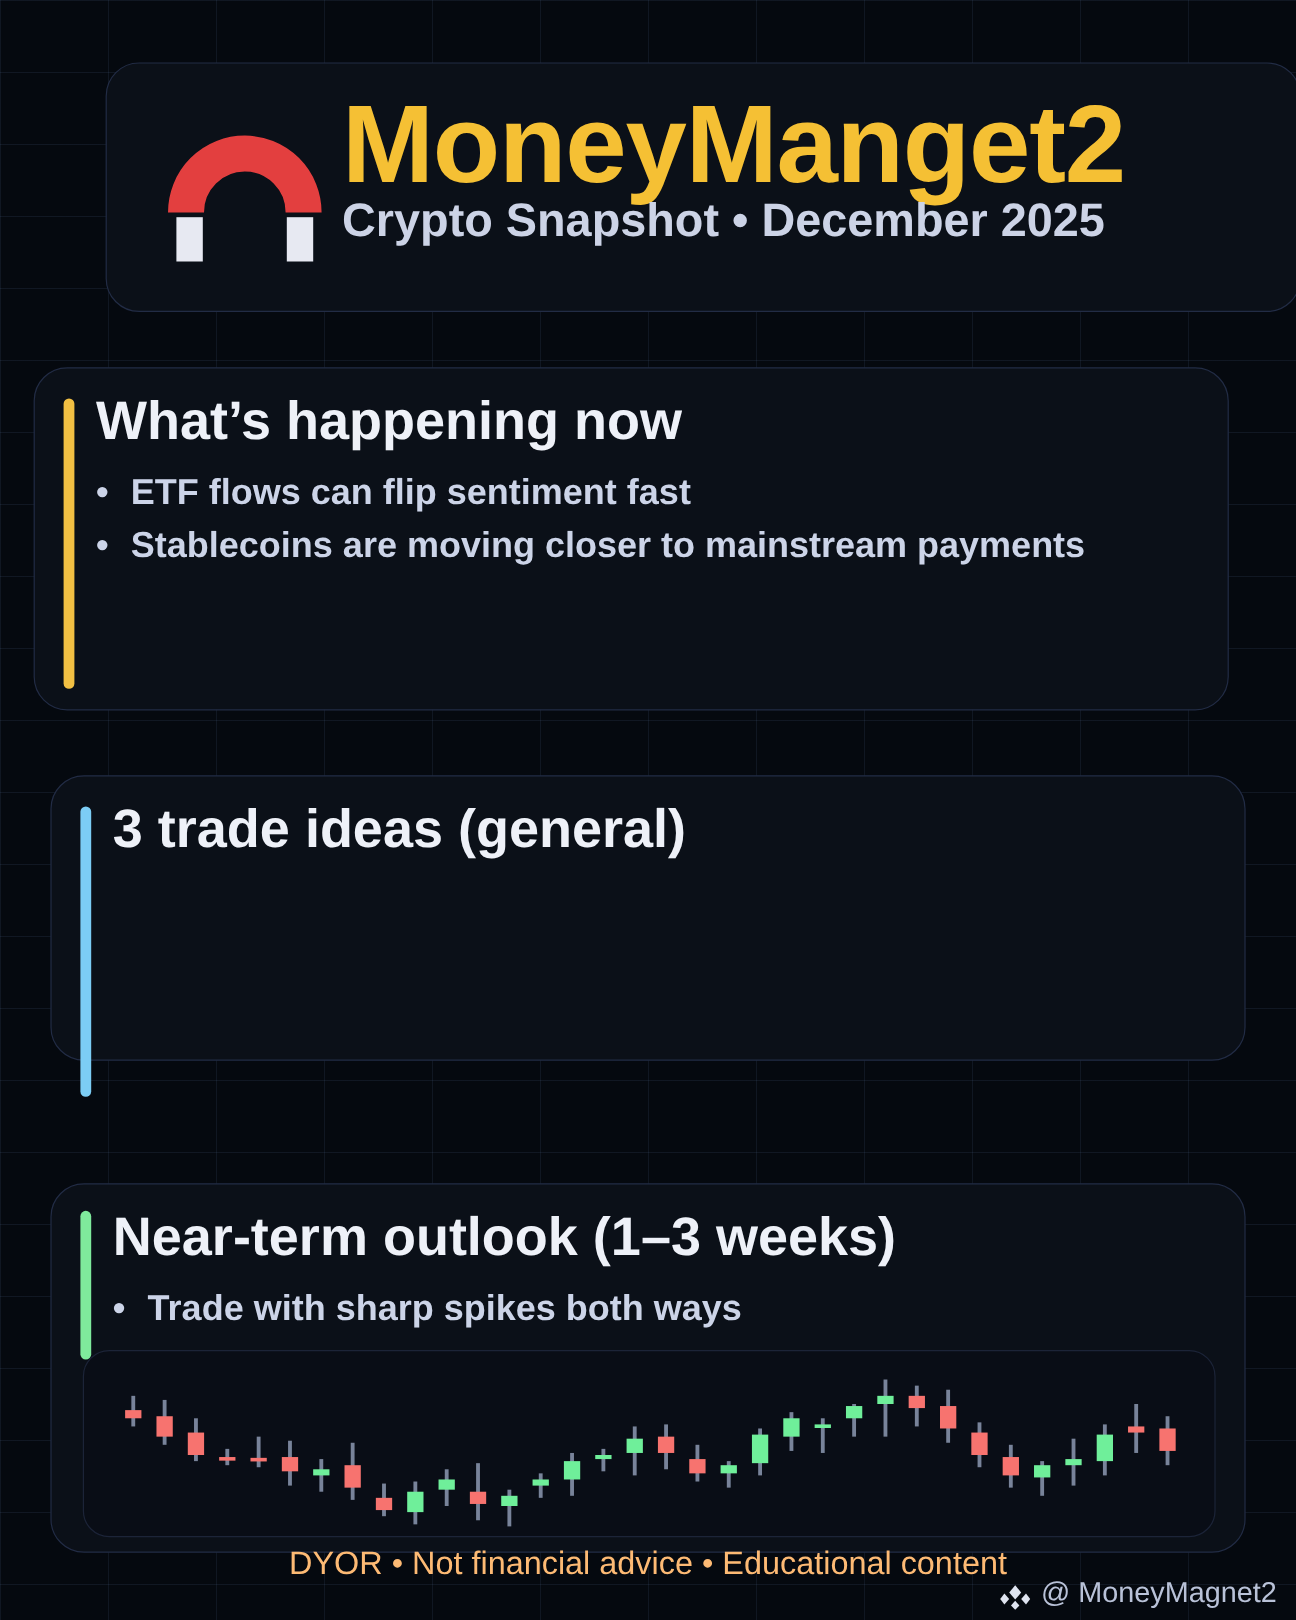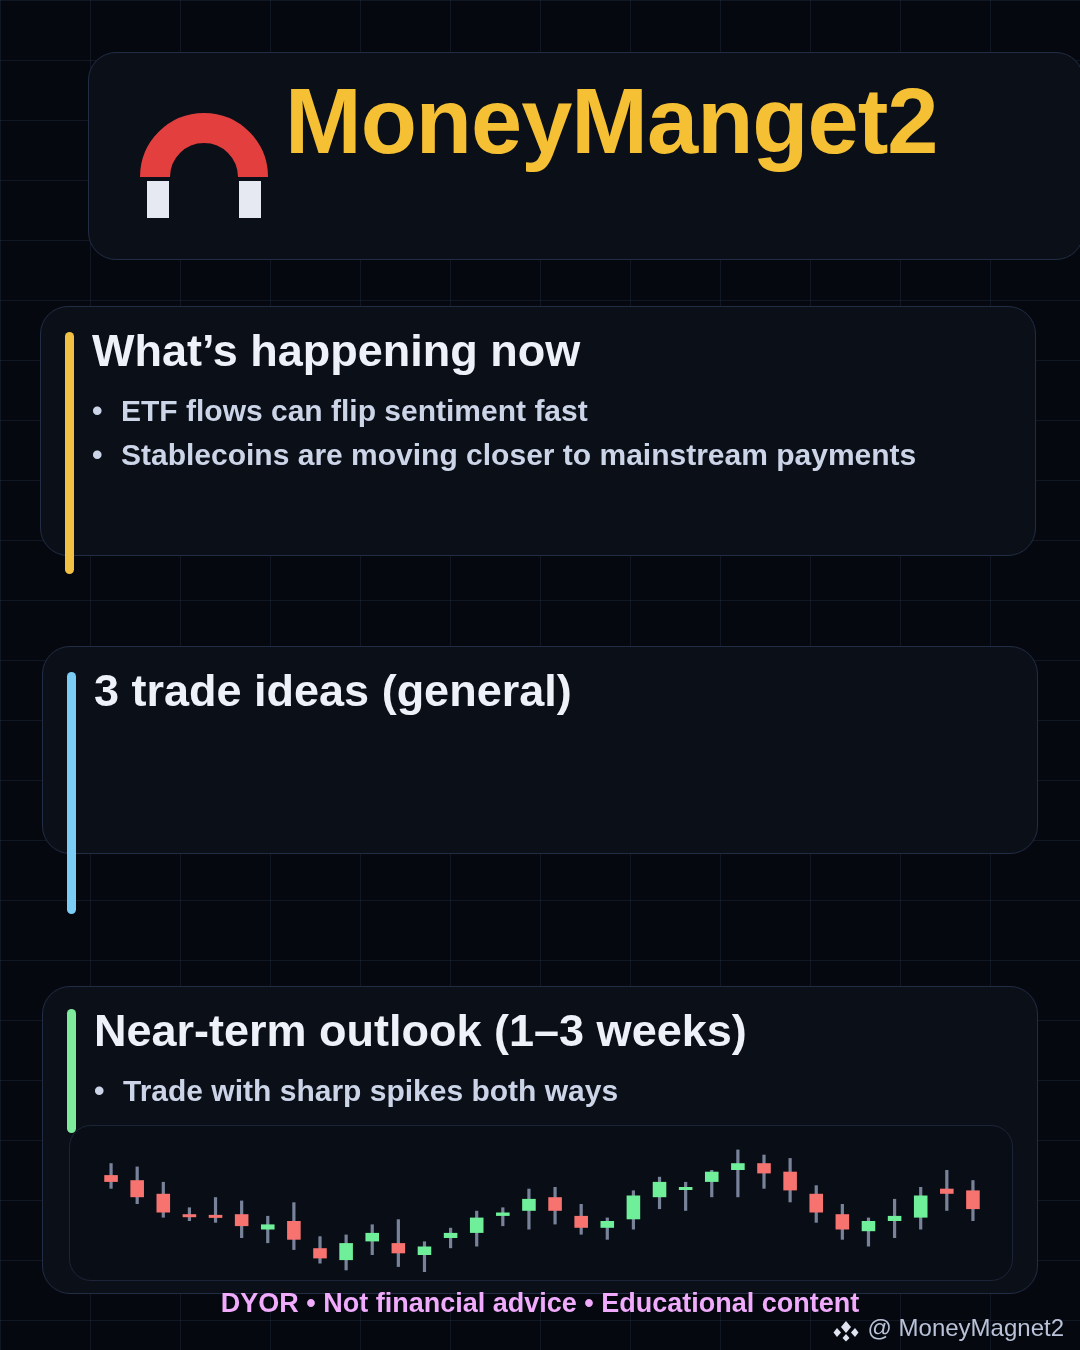--- a/index.html
+++ b/index.html
@@ -61,22 +61,22 @@
     position:absolute;
     left:196px; top:112px;
     font-size:39px;
     font-weight:bold;
     color:#ccd3e6;
     white-space:nowrap;
     line-height:1;
   }
 
   
-  #card-1 { left:40px; top:306px; width:996px; height:250px; }
-  #card-2 { left:42px; top:646px; width:996px; height:208px; }
+  #card-1 { left:28px; top:306px; width:996px; height:286px; }
+  #card-2 { left:42px; top:646px; width:996px; height:238px; }
   #card-3 { left:42px; top:986px; width:996px; height:308px; }
 
   .accent {
     position:absolute;
     left:24px;
     width:9px;
     border-radius:6px;
   }
   #card-1 .accent { top:25px; height:242px; background:#f2c043; }
   #card-2 .accent { top:25px; height:242px; background:#7ccdf5; }
@@ -126,22 +126,22 @@
   }
   #chart-svg { display:block; width:944px; height:156px; }
 
   
   #footer-note {
     position:absolute;
     left:0; top:1288px;
     width:1080px;
     text-align:center;
     font-size:27px;
-    font-weight:bold;
-    color:#f0abfc;
+    font-weight:normal;
+    color:#fdba74;
     white-space:nowrap;
   }
 
   #watermark {
     position:absolute;
     right:16px; bottom:8px;
     display:flex;
     align-items:flex-end;
     gap:9px;
     font-size:24px;
@@ -161,20 +161,21 @@
 
     <div id="logo">
       <svg width="130" height="125" viewBox="0 0 130 125">
         <path d="M 16 84 A 49 49 0 0 1 114 84" fill="none" stroke="#e33f3f" stroke-width="30"></path>
         <rect x="8" y="88" width="22" height="50" fill="#e7e9f2"></rect>
         <rect x="100" y="88" width="22" height="50" fill="#e7e9f2"></rect>
       </svg>
     </div>
 
     <div id="brand-title">MoneyManget2</div>
+    <div id="brand-subtitle">Crypto Snapshot • December 2025</div>
   </div>
 
   <div class="card" id="card-1">
     <div class="accent" style="background: rgb(242, 192, 67);"></div>
     <div class="section-title">What’s happening now</div>
     <ul class="bullets">
       <li>ETF flows can flip sentiment fast</li>
       <li>Stablecoins are moving closer to mainstream payments</li>
     </ul>
   </div>

